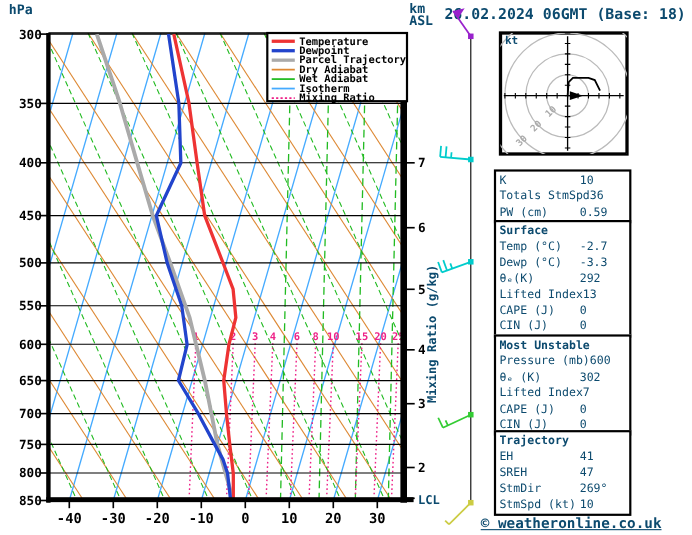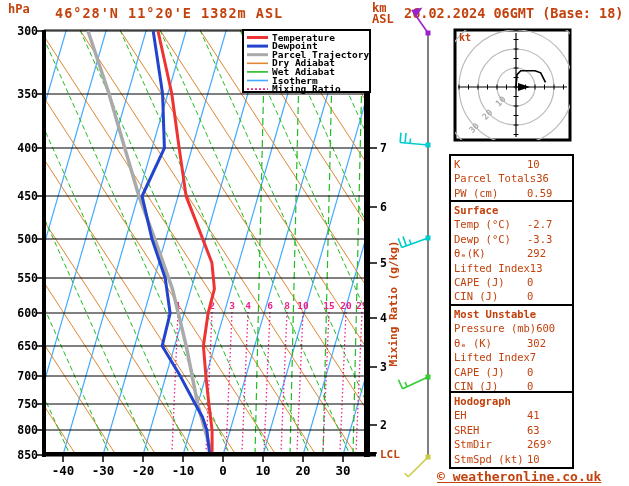--- a/index.html
+++ b/index.html
@@ -1,36 +1,35 @@
 <!DOCTYPE html>
 <html><head>
 <meta charset="utf-8">
 <style>
   html,body{margin:0;padding:0;background:#fff;}
   #app{position:relative;width:629px;height:486px;background:#fff;overflow:hidden;
-       font-family:"DejaVu Sans Mono","Liberation Mono",monospace;color:#c2410c;}
+       font-family:"DejaVu Sans Mono","Liberation Mono",monospace;color:#0c4a6e;}
   .abs{position:absolute;}
   .lbl{font-size:12px;font-weight:bold;white-space:pre-line;line-height:11px;}
   .title{font-size:13.5px;font-weight:bold;letter-spacing:1px;}
   .vert{transform:rotate(-90deg);transform-origin:center;text-align:center;font-size:11px;font-weight:bold;}
   .statbox{position:absolute;left:449px;width:125px;border:2px solid #000;background:#fff;
            font-size:10.5px;line-height:14.4px;padding:1px 3px;box-sizing:border-box;}
   .statbox .bt{text-align:left;font-weight:bold;}
   .srow{display:flex;}
   .srow .sl{flex:1;white-space:pre;}
   .srow .sv{width:42px;white-space:pre;}
   .footer{font-size:13px;font-weight:bold;text-decoration:underline;}
   svg text{font-family:"DejaVu Sans Mono","Liberation Mono",monospace;font-weight:bold;}
 </style>
 </head>
 <body>
 
 <div id="app">
   <div class="abs lbl" style="left:8px;top:4px;">hPa</div>
-  <div class="abs title" style="left:55px;top:5px;">46°28'N 11°20'E 1382m ASL</div>
   <div class="abs lbl" style="left:372px;top:3px;">km
 ASL</div>
   <div class="abs title" style="left:404px;top:5px;letter-spacing:0;">26.02.2024 06GMT (Base: 18)</div>
 
   <svg id="chart" class="abs" style="left:0;top:0;" width="629" height="486" viewBox="0 0 629 486">
       <defs>
         <clipPath id="plotclip">
           <rect x="45" y="30" width="324" height="425"></rect>
         </clipPath>
         <clipPath id="hodoclip">
@@ -327,21 +326,21 @@
   <div class="abs" style="left:459px;top:32px;font-size:10px;font-weight:bold;">kt</div>
   <div class="abs" style="left:103px;top:469px;font-size:13px;font-weight:bold;margin-top:34px;">Dewpoint / Temperature (°C)</div>
 
   <div id="tables">
       <div class="statbox" style="top: 154px;">
         <div class="srow">
           <span class="sl">K</span>
           <span class="sv">10</span>
         </div>
         <div class="srow">
-          <span class="sl">Parcel Totals</span>
+          <span class="sl">Totals StmSpd</span>
           <span class="sv">36</span>
         </div>
         <div class="srow">
           <span class="sl">PW (cm)</span>
           <span class="sv">0.59</span>
         </div>
       </div>
       <div class="statbox" style="top: 200px;">
         <div class="bt">Surface</div>
         <div class="srow">
@@ -386,28 +385,28 @@
         <div class="srow">
           <span class="sl">CAPE (J)</span>
           <span class="sv">0</span>
         </div>
         <div class="srow">
           <span class="sl">CIN (J)</span>
           <span class="sv">0</span>
         </div>
       </div>
       <div class="statbox" style="top: 391px;">
-        <div class="bt">Hodograph</div>
+        <div class="bt">Trajectory</div>
         <div class="srow">
           <span class="sl">EH</span>
           <span class="sv">41</span>
         </div>
         <div class="srow">
           <span class="sl">SREH</span>
-          <span class="sv">63</span>
+          <span class="sv">47</span>
         </div>
         <div class="srow">
           <span class="sl">StmDir</span>
           <span class="sv">269°</span>
         </div>
         <div class="srow">
           <span class="sl">StmSpd (kt)</span>
           <span class="sv">10</span>
         </div>
       </div>

